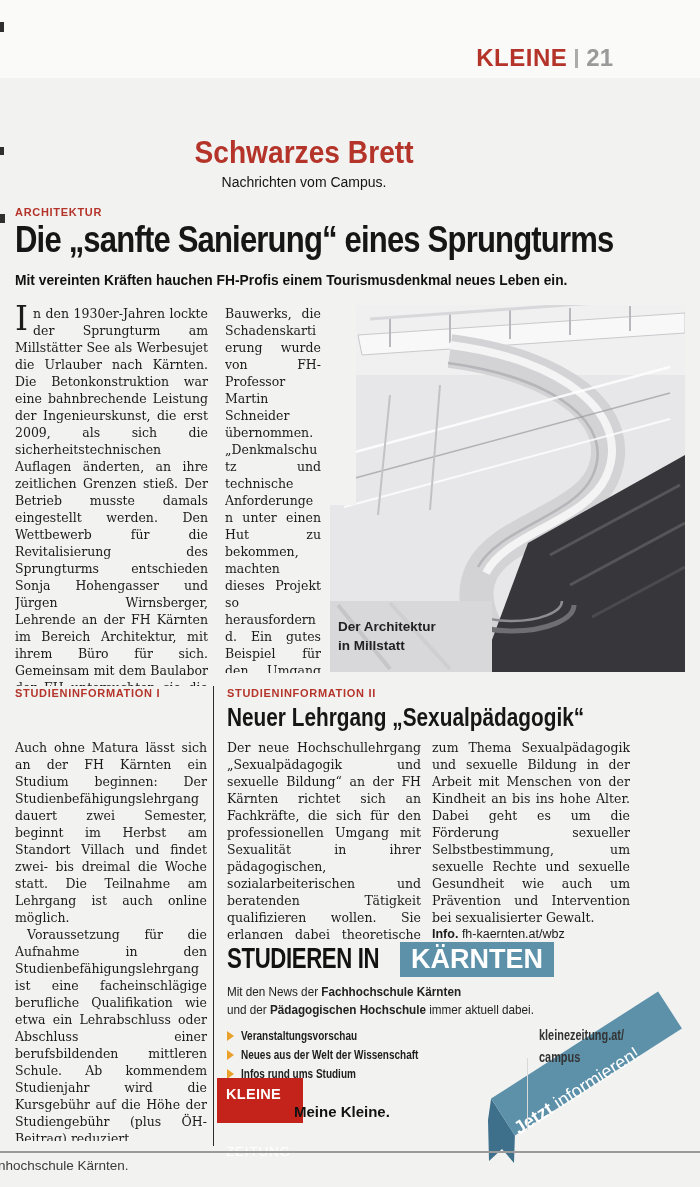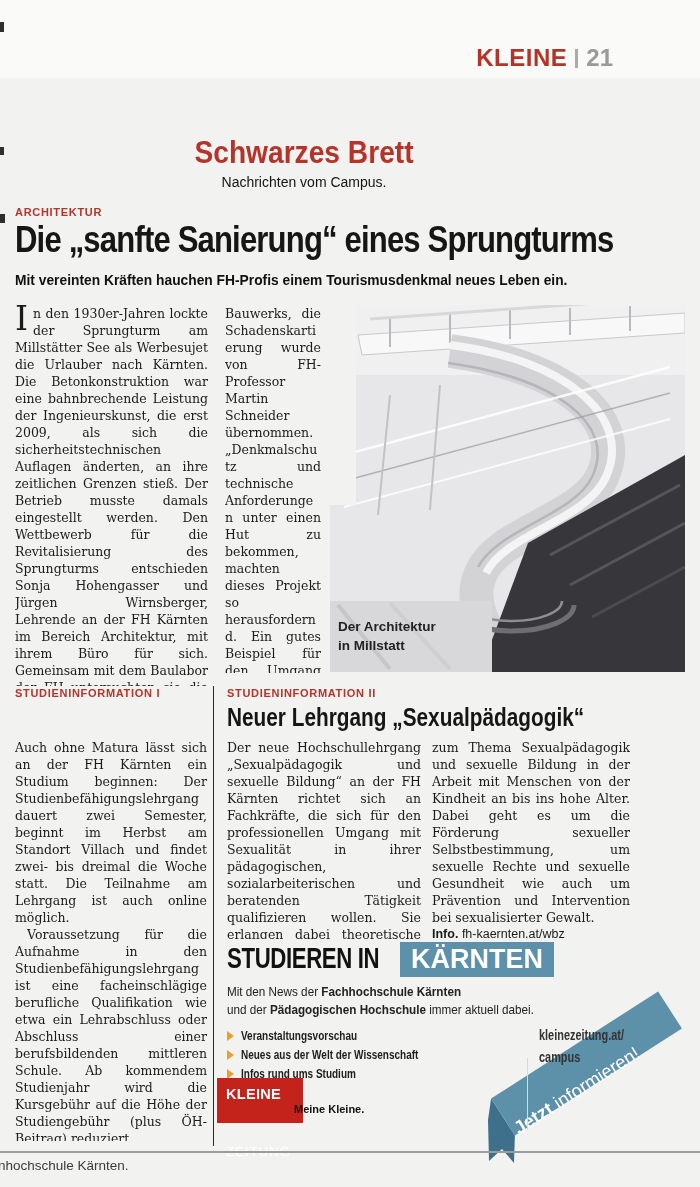--- a/index.html
+++ b/index.html
@@ -158,21 +158,21 @@
       <span class="bullet-text">Infos rund ums Studium</span>
     </div>
   </div>
 
   <div class="abs" style="left:217px;top:1078px;width:86px;height:45px;background:var(--logo-red);padding:3px;box-sizing:border-box;">
     <div style="padding:5px 0 0 6px;color:#fff;line-height:17px;">
       <div style="font-weight:bold;font-size:14.5px;letter-spacing:.3px;">KLEINE</div>
       <div style="font-size:13.5px;letter-spacing:.8px;margin-top:40px;">ZEITUNG</div>
     </div>
   </div>
-  <div class="abs" style="left:294px;top:1103px;font-weight:bold;font-size:11px;color:#121212;">Meine Kleine.</div>
+  <div class="abs" style="left:294px;top:1103px;font-weight:bold;font-size:15px;color:#121212;">Meine Kleine.</div>
 
   <svg class="abs" style="left:455px;top:985px;" width="245" height="185" viewBox="0 0 245 185">
     <polygon points="36.1,113.5 59.9,150.5 59,178 47,164 34,176 33,135" fill="var(--ribbon-fold)"></polygon>
     <polygon points="36.1,113.5 59.9,150.5 226.9,43.5 203.1,6.5" fill="var(--steel-blue)"></polygon>
     <text transform="translate(64,150) rotate(-32.7)" font-size="18.5" fill="#ffffff" font-family="Liberation Sans, sans-serif"><tspan font-weight="bold">Jetzt</tspan><tspan> informieren!</tspan></text>
   </svg>
   <div class="abs" style="left:527px;top:1058px;width:1px;height:72px;background:#d9d9d9;"></div>
   <div class="abs" style="left:539px;top:1024px;line-height:21px;">
     <div><span class="cond" style="font-weight:bold;font-size:14px;color:#333;transform:scaleX(.78);">kleinezeitung.at/</span></div>
     <div><span class="cond" style="font-weight:bold;font-size:14px;color:#333;transform:scaleX(.78);">campus</span></div>

